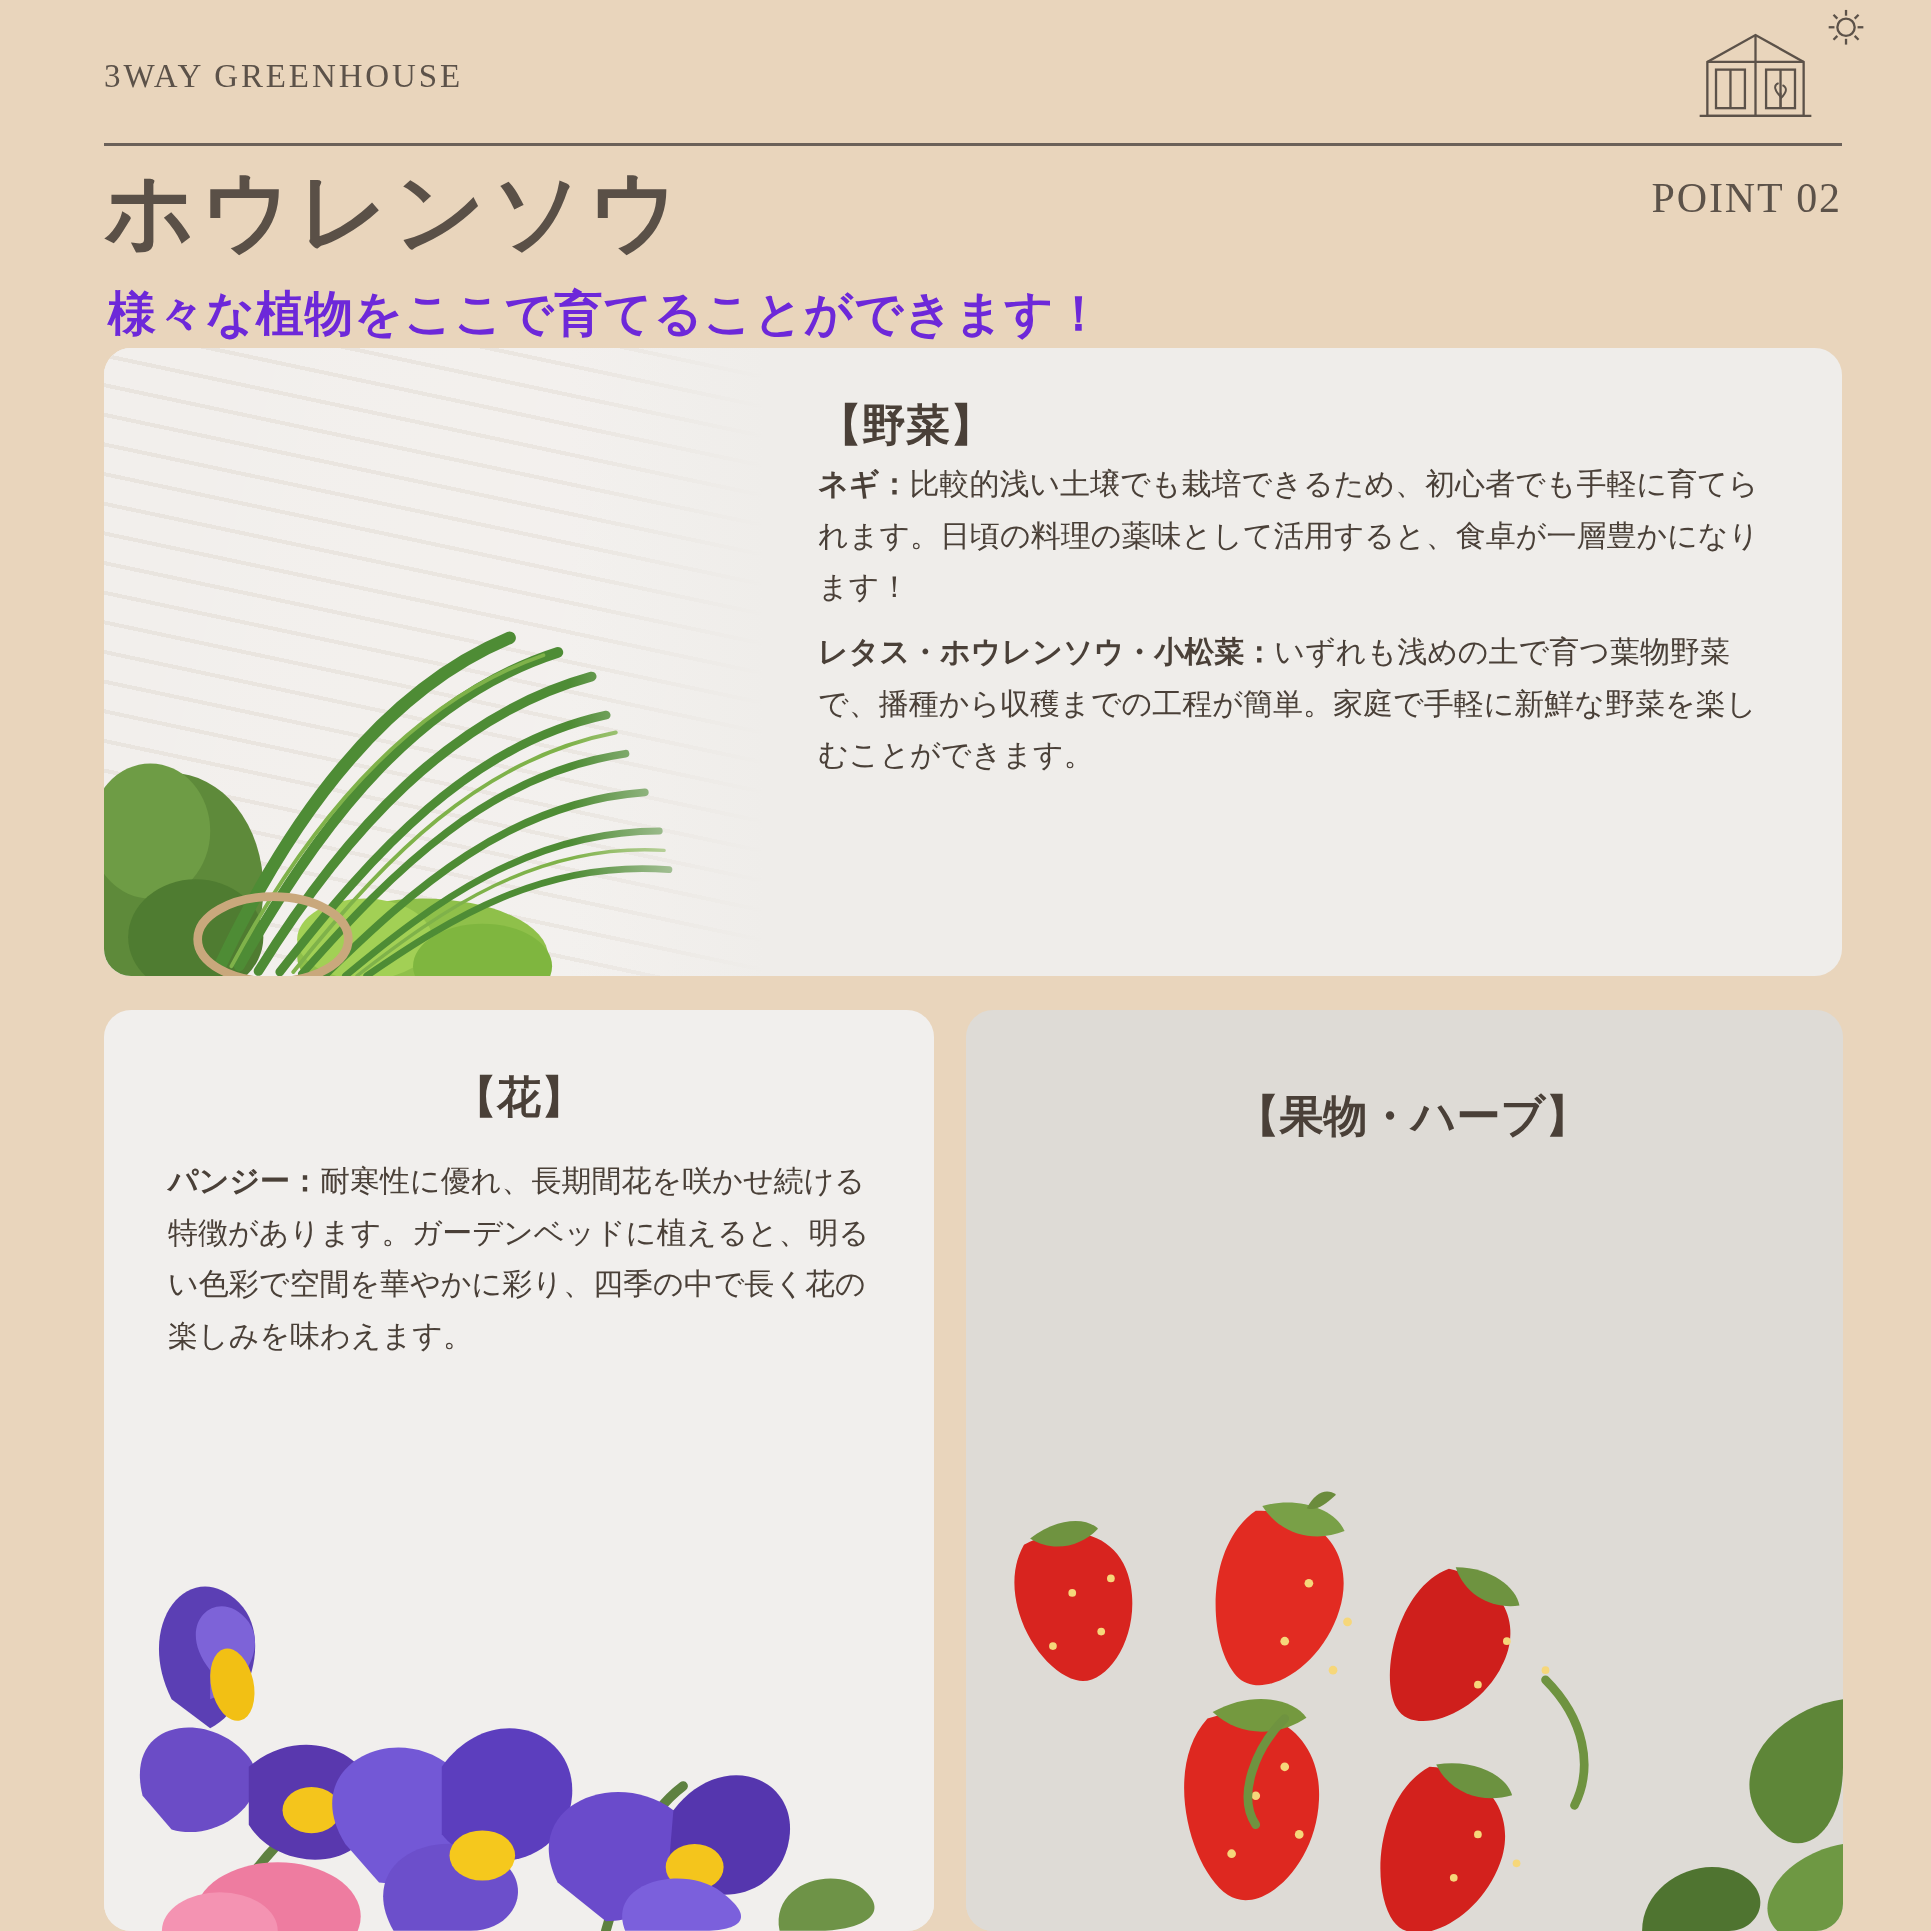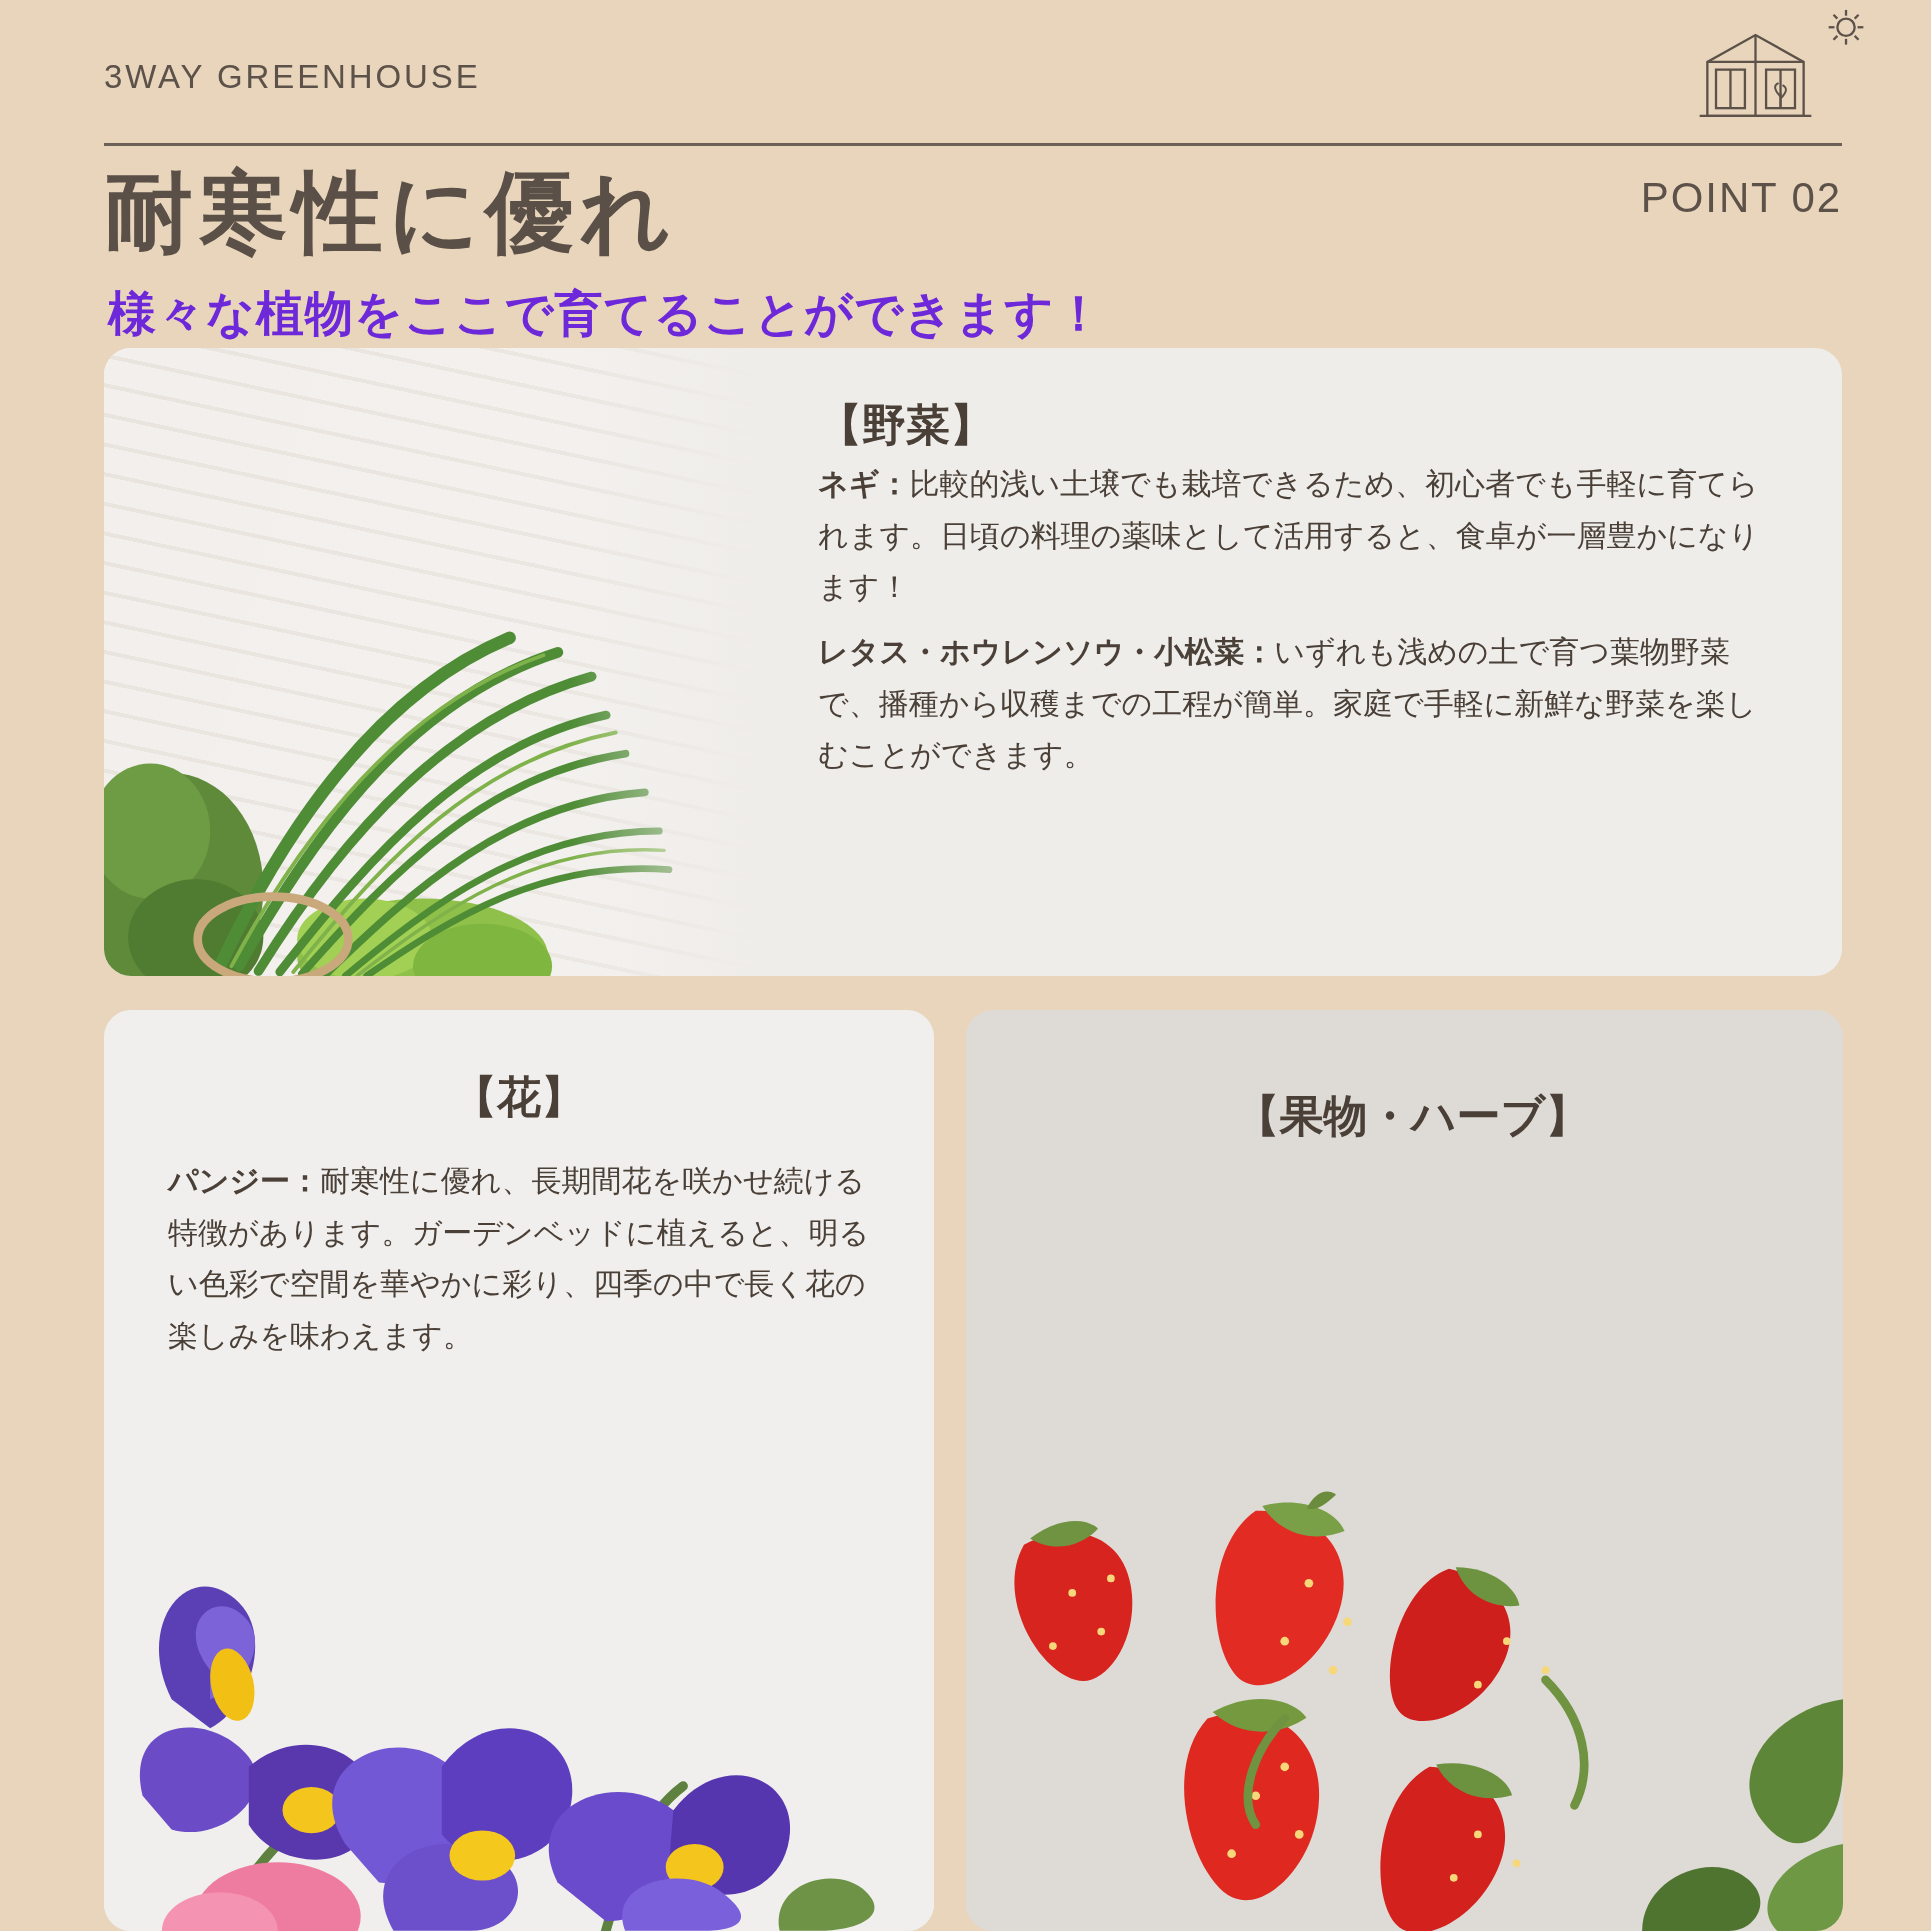--- a/index.html
+++ b/index.html
@@ -15,20 +15,21 @@
     overflow: hidden;
     position: relative;
   }
 
   .page {
     position: absolute;
     left: 0; top: 0;
     width: 1931px;
     height: 1931px;
     background: #E9D5BC;
+    font-family: Liberation Serif, serif;
   }
 
   
   .header {
     position: absolute;
     left: 104px;
     top: 58px;
     width: 1738px;
   }
   .eyebrow {
@@ -201,21 +202,21 @@
   }
 </style>
 </head>
 <body>
 
 <div class="page">
 
   <div class="header">
     <div class="eyebrow">3WAY GREENHOUSE</div>
     <div class="rule"></div>
-    <div class="title-main">耐寒性に優れ</div>
+    <div class="title-main">ホウレンソウ</div>
     <div class="title-sub">様々な植物をここで育てることができます！</div>
     <div class="point-badge">POINT 02</div>
   </div>
 
   <div class="gh-icon">
     <svg viewBox="0 0 190 135" width="183" height="130" fill="none" stroke="#5C5249" stroke-width="2.4">
 
       <g>
         <circle cx="162" cy="20" r="9"></circle>
         <line x1="162" y1="2" x2="162" y2="8"></line>

